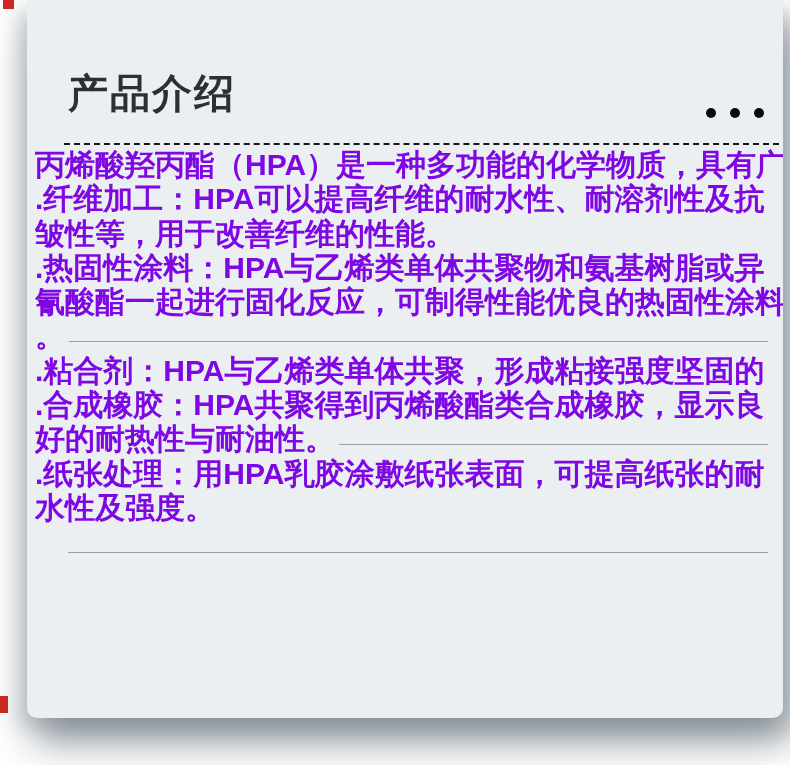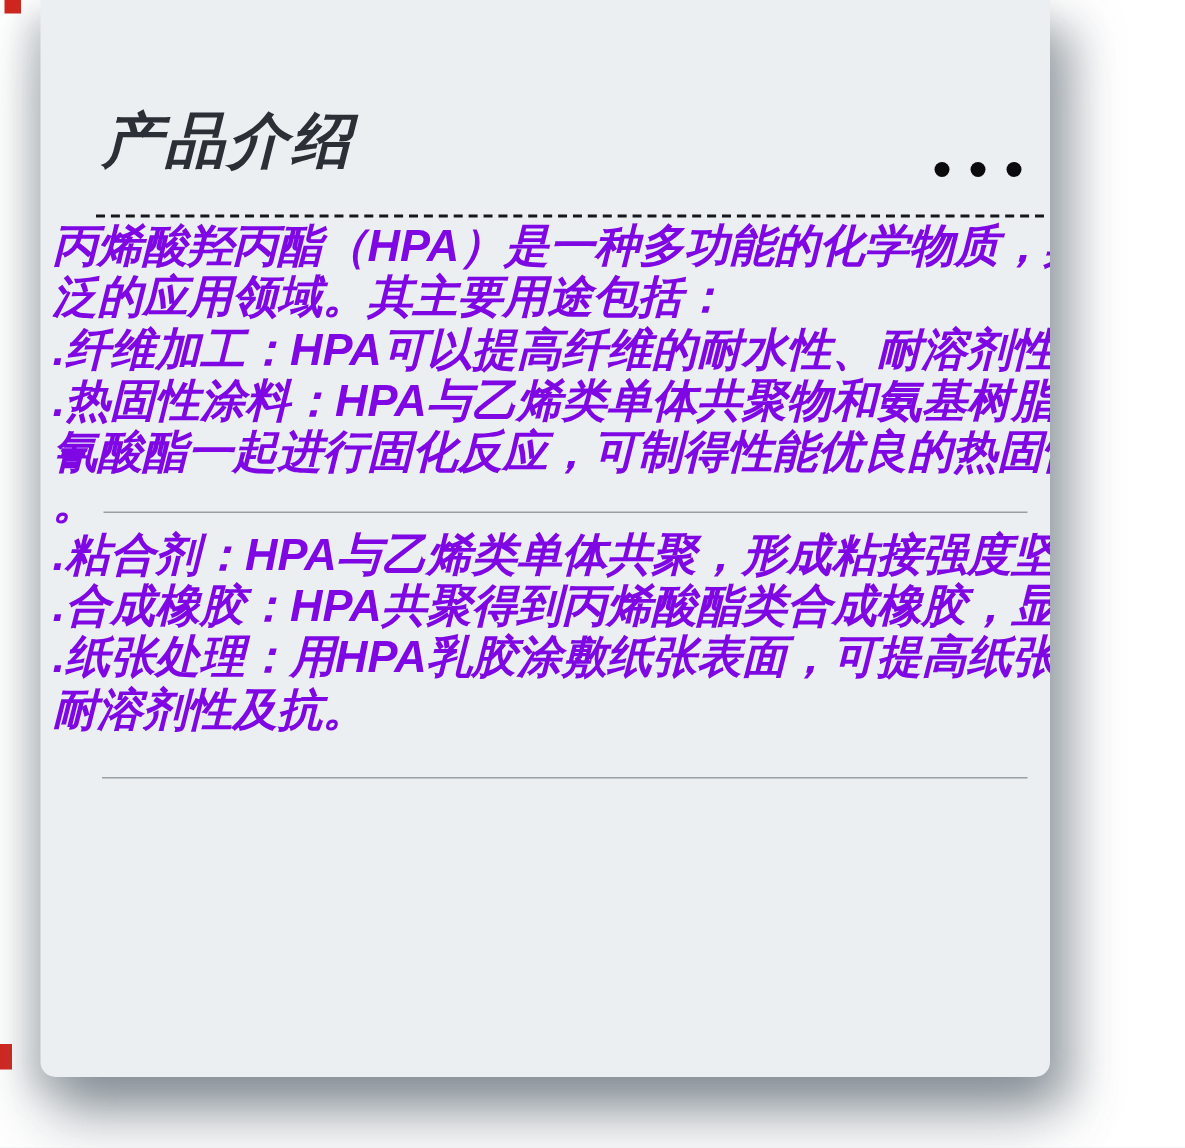--- a/index.html
+++ b/index.html
@@ -17,30 +17,29 @@
     position:absolute;left:3px;top:0;width:11px;height:9px;
     background:var(--red-accent,#d2261f);z-index:0;
   }
   .red-accent-bottom{
     position:absolute;left:0;top:696px;width:8px;height:17px;
     background:var(--red-accent,#d2261f);z-index:0;
   }
 
   
   .card{
-    position:absolute;left:27px;top:0;width:673px;height:718px;
+    position:absolute;left:27px;top:0;width:756px;height:718px;
     background:var(--card-bg,#eceff2);
     border-radius:0 0 10px 10px;
     box-shadow:
       16px 18px 30px rgba(104,114,124,.55),
       -9px 10px 20px rgba(104,114,124,.28),
       0 30px 42px rgba(104,114,124,.35);
     z-index:1;
     overflow:hidden;
-    font-style:italic;
   }
 
   .card-header{
     position:absolute;left:0;top:0;width:100%;height:144px;
   }
   .page-title{
     position:absolute;left:41px;top:66px;margin:0;
     font-size:40px;font-weight:600;letter-spacing:2px;
     color:#2b2f36;
     font-family:"Liberation Sans","DejaVu Sans",sans-serif;
@@ -98,46 +97,50 @@
       </div>
     </div>
 
     <div class="dashed-sep"></div>
 
     <div class="text-block" id="text-block">
         <div class="line">
           <span class="t">丙烯酸羟丙酯（HPA）是一种多功能的化学物质，具有广</span>
         </div>
         <div class="line">
-          <span class="t">泛的应用领域。其主要用途包括：</span>
+          <span class="t">.纤维加工：HPA可以提高纤维的耐水性、耐溶剂性及抗</span>
         </div>
         <div class="line">
-          <span class="t">.纤维加工：HPA可以提高纤维的耐水性、耐溶剂性及抗</span>
+          <span class="t">皱性等，用于改善纤维的性能。</span>
         </div>
         <div class="line">
           <span class="t">.热固性涂料：HPA与乙烯类单体共聚物和氨基树脂或异</span>
         </div>
         <div class="line">
           <span class="t">氰酸酯一起进行固化反应，可制得性能优良的热固性涂料</span>
         </div>
         <div class="line">
           <span class="t">。</span>
           <span class="rule"></span>
         </div>
         <div class="line">
           <span class="t">.粘合剂：HPA与乙烯类单体共聚，形成粘接强度坚固的</span>
         </div>
         <div class="line">
           <span class="t">.合成橡胶：HPA共聚得到丙烯酸酯类合成橡胶，显示良</span>
         </div>
         <div class="line">
+          <span class="t">好的耐热性与耐油性。</span>
+          <span class="rule"></span>
+        </div>
+        <div class="line">
           <span class="t">.纸张处理：用HPA乳胶涂敷纸张表面，可提高纸张的耐</span>
         </div>
         <div class="line">
-          <span class="t">耐溶剂性及抗。</span>
+          <span class="t">水性及强度。</span>
         </div>
         <div class="line rule-only">
           <span class="t"></span>
           <span class="rule"></span>
         </div>
       </div>
 
   </div>
 </div>
 

